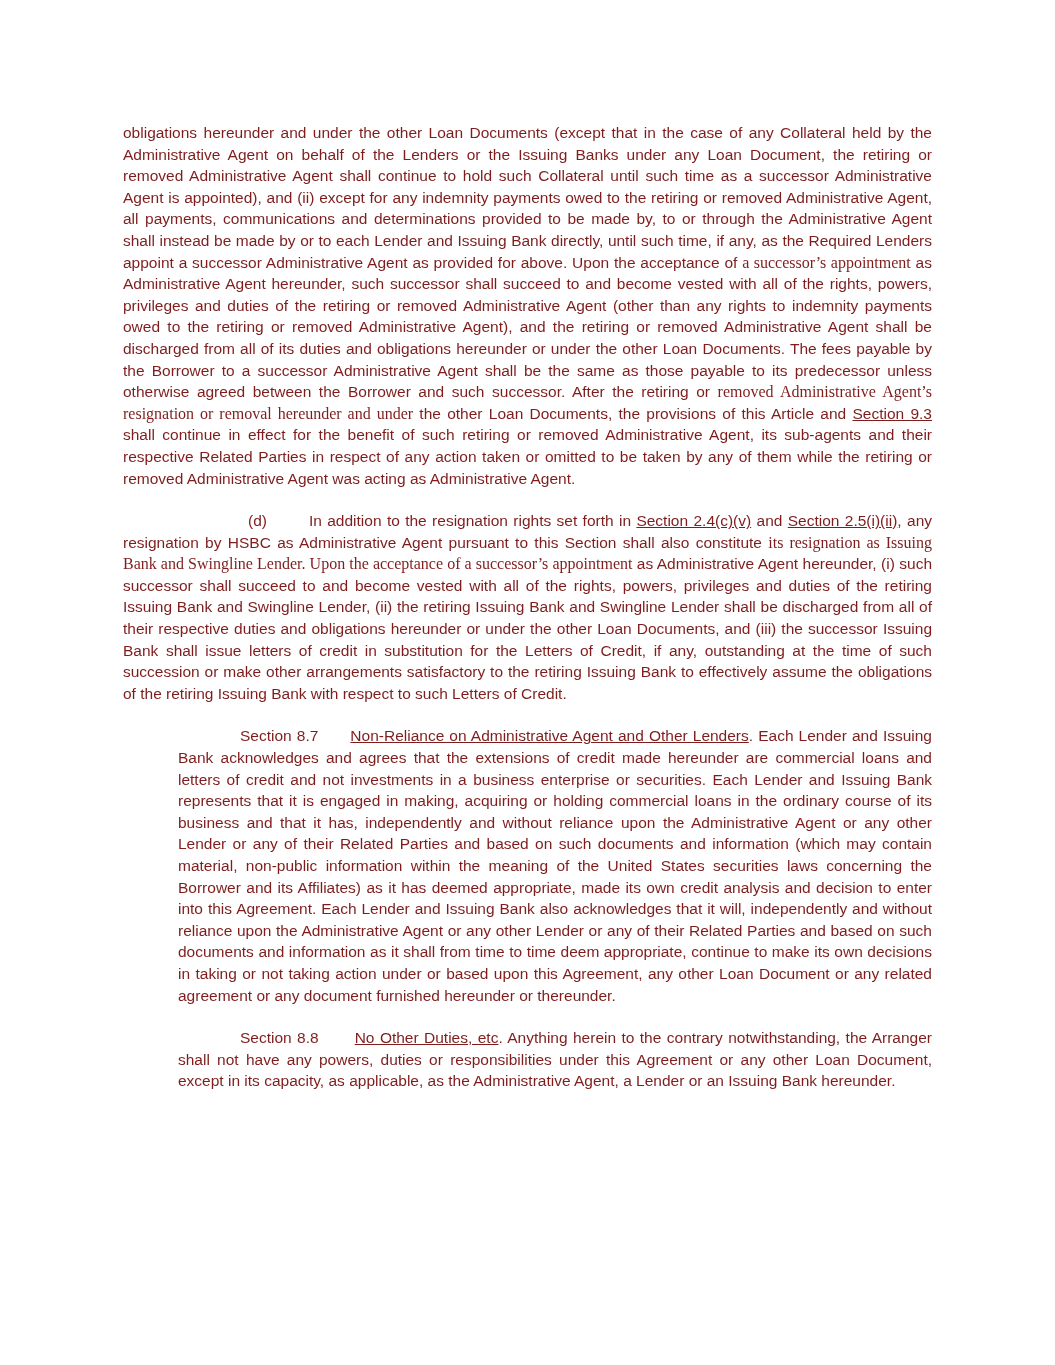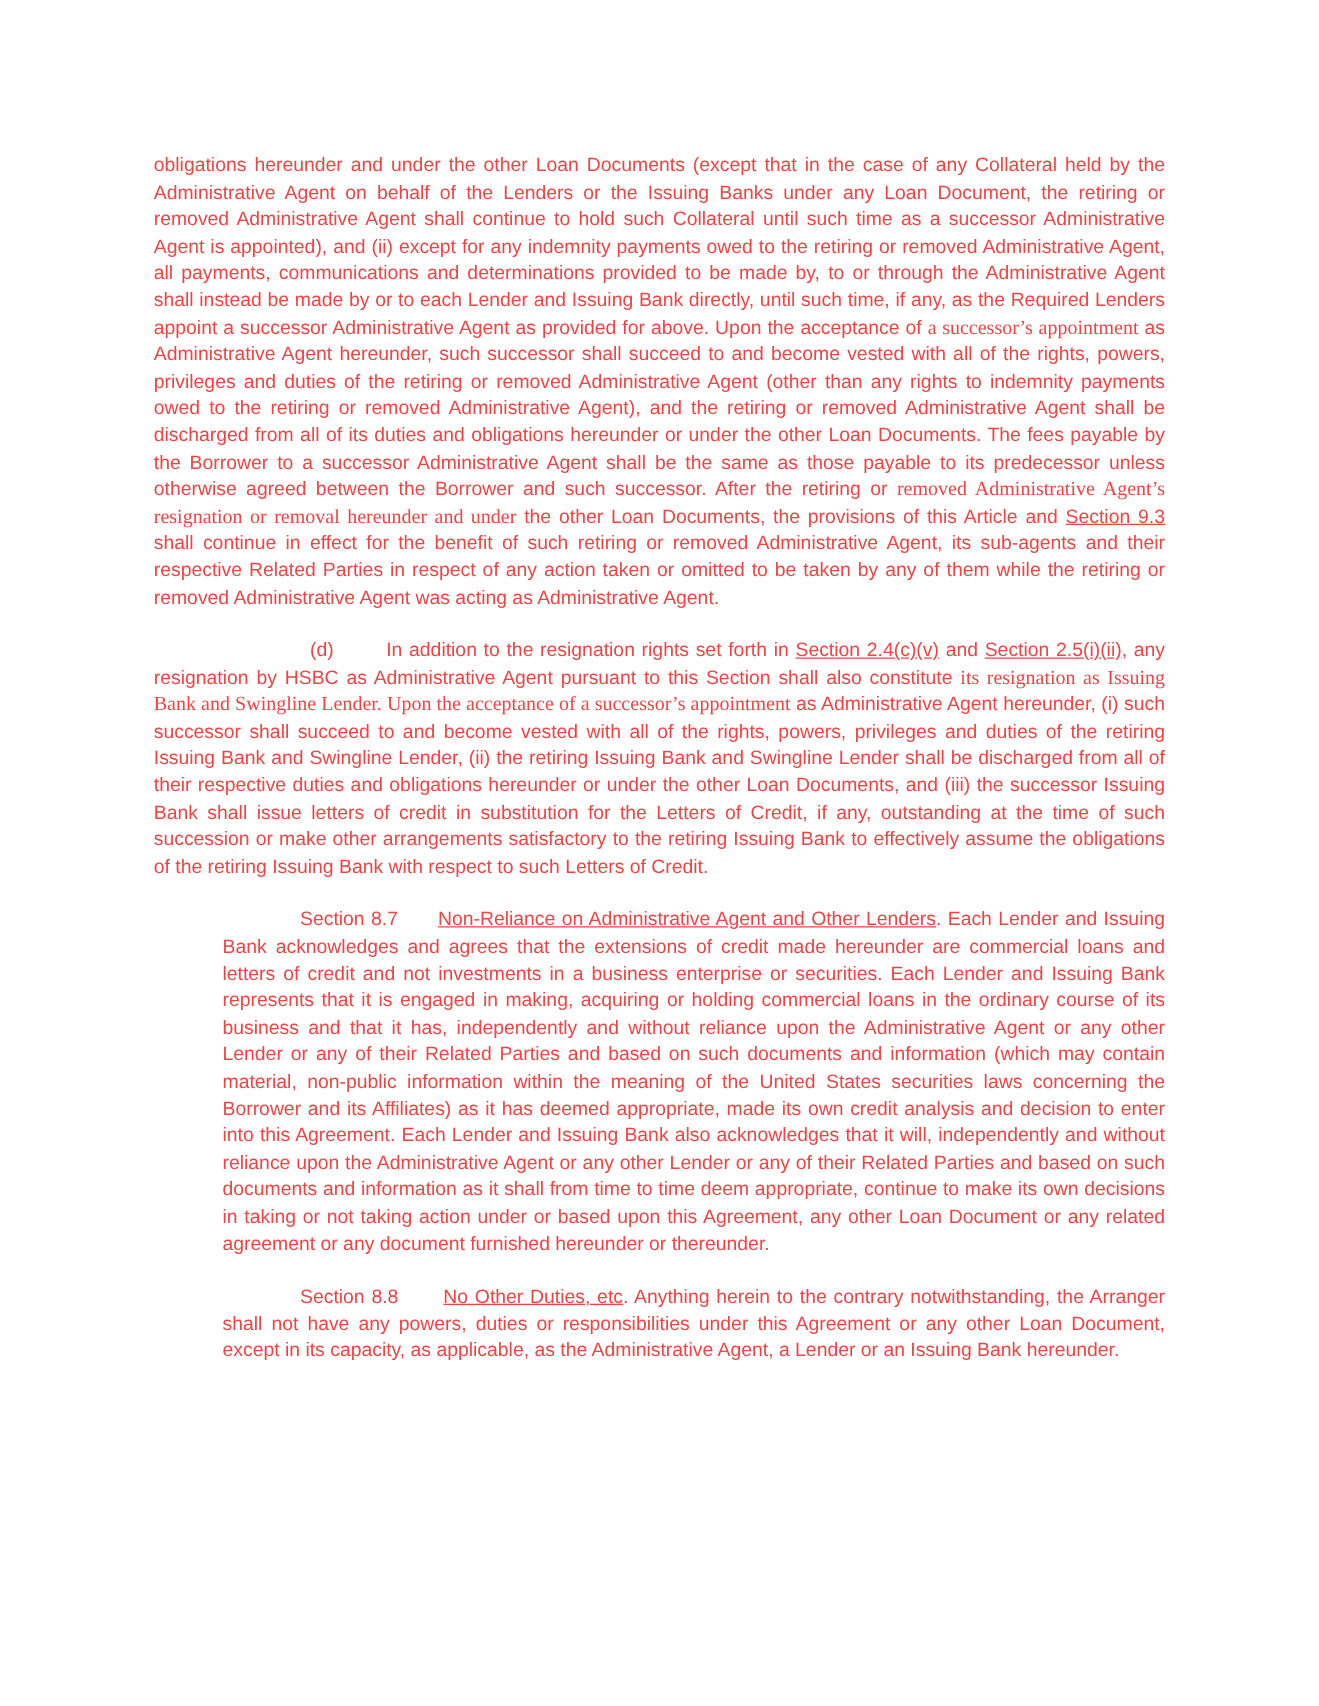--- a/index.html
+++ b/index.html
@@ -11,21 +11,21 @@
     position: relative;
     width: 1055px;
     height: 1365px;
     margin: 0 auto;
     background: #ffffff;
     box-sizing: border-box;
     padding: 122px 123px 0 123px;
     font-family: "Liberation Sans", sans-serif;
     font-size: 15.5px;
     line-height: 21.6px;
-    color: #ef4444;
+    color: #7f1d1d;
     overflow: hidden;
   }
   .doc-body {
     width: 100%;
   }
   p.para {
     margin: 0 0 21px 0;
     text-align: justify;
     text-justify: inter-word;
   }

